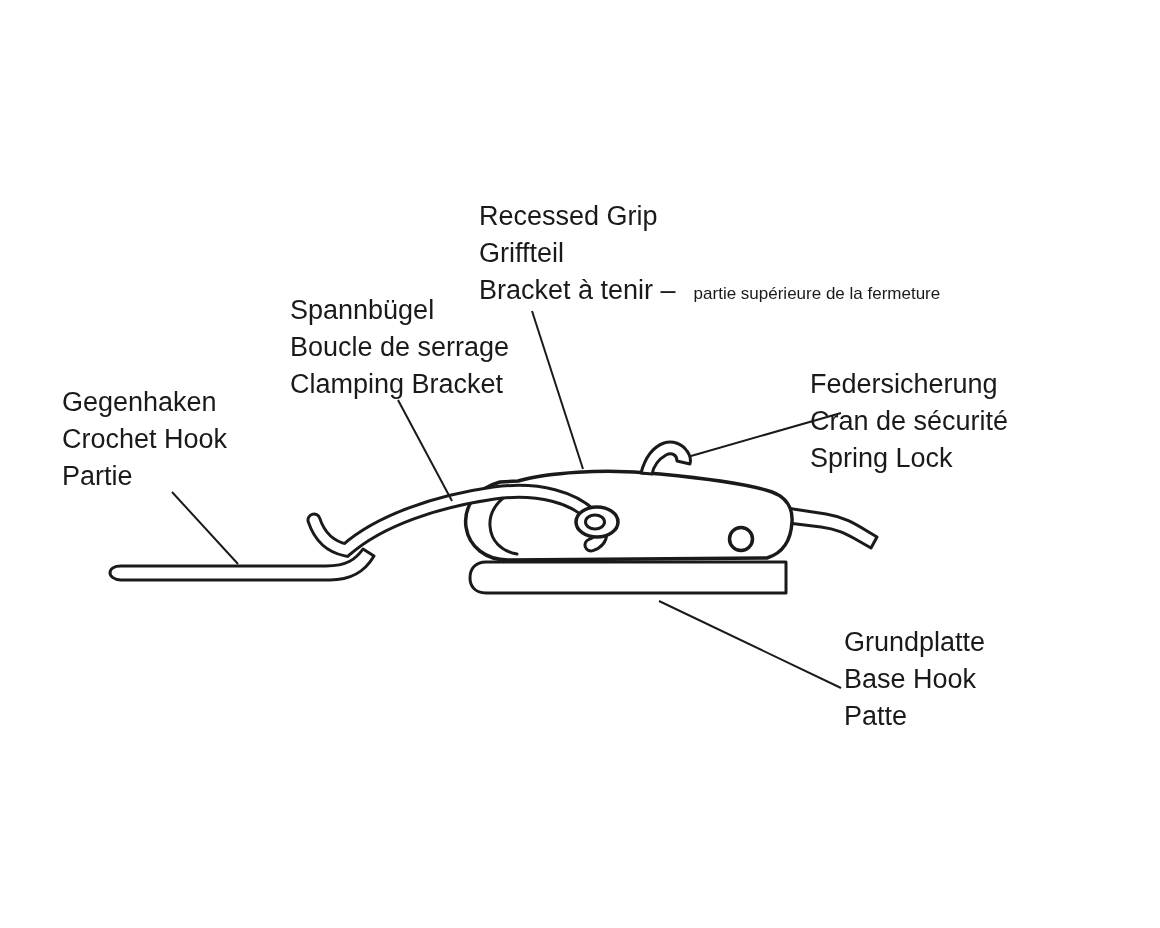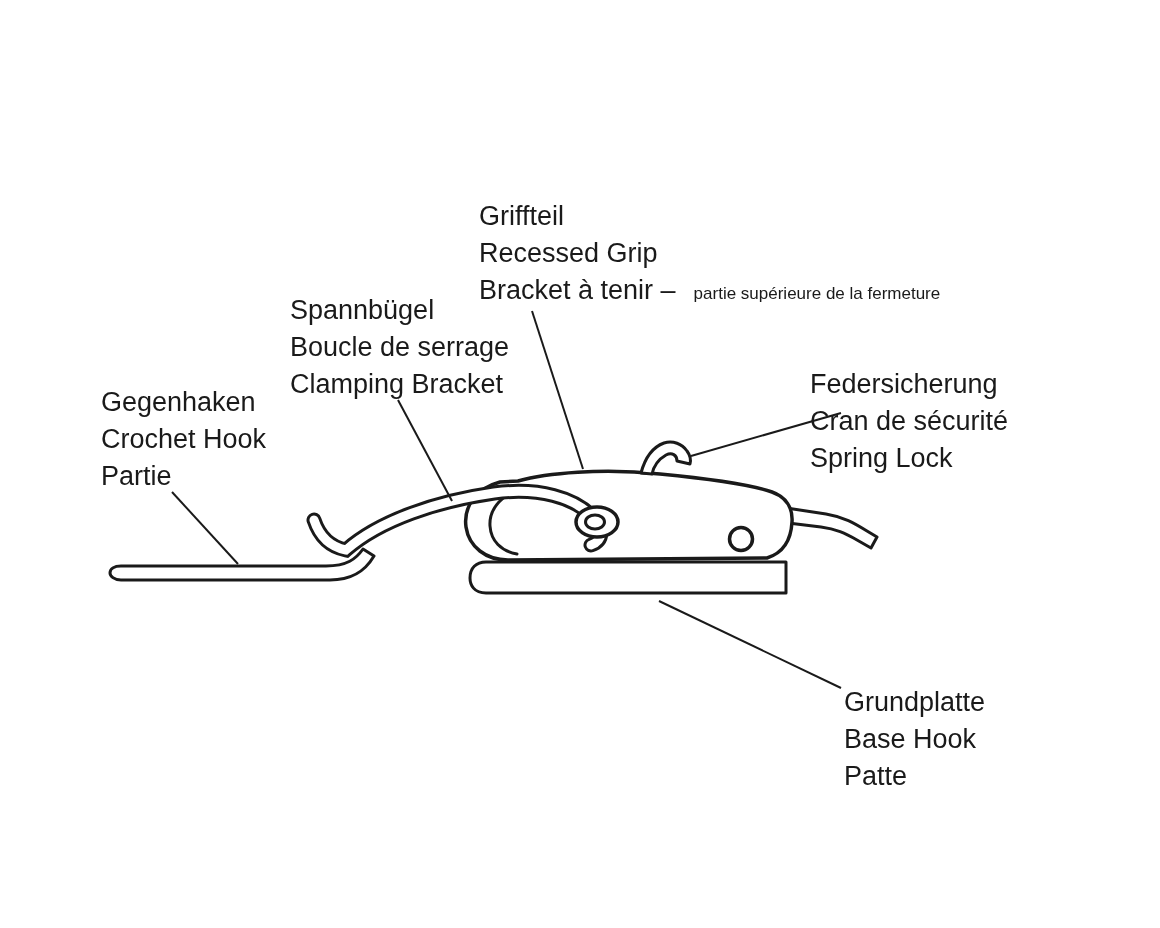--- a/index.html
+++ b/index.html
@@ -66,44 +66,44 @@
     <circle cx="741" cy="539" r="11.5" fill="#ffffff" stroke="#1a1a1a" stroke-width="3.5"></circle>
 
     <line x1="172" y1="492" x2="238" y2="564" stroke="#1a1a1a" stroke-width="2"></line>
     <line x1="398" y1="400" x2="452" y2="501" stroke="#1a1a1a" stroke-width="2"></line>
     <line x1="532" y1="311" x2="583" y2="469" stroke="#1a1a1a" stroke-width="2"></line>
     <line x1="841" y1="413" x2="691" y2="456" stroke="#1a1a1a" stroke-width="2"></line>
     <line x1="841" y1="688" x2="659" y2="601" stroke="#1a1a1a" stroke-width="2"></line>
   </svg>
 
   <div class="label" style="left:479px; top:198px;">
+    <span class="line">Recessed Grip</span>
     <span class="line">Griffteil</span>
-    <span class="line">Recessed Grip</span>
     <span class="line">
       <span>Bracket à tenir –</span><span class="small-note">partie supérieure de la fermeture</span>
     </span>
   </div>
 
   <div class="label" style="left:265px; top:292px;margin-left:25px;">
     <span class="line">Spannbügel</span>
     <span class="line">Boucle de serrage</span>
     <span class="line">Clamping Bracket</span>
   </div>
 
-  <div class="label" style="left:62px; top:384px;margin-left:39px;">
+  <div class="label" style="left:62px; top:384px;">
     <span class="line">Gegenhaken</span>
     <span class="line">Crochet Hook</span>
     <span class="line">Partie</span>
   </div>
 
   <div class="label" style="left:810px; top:366px;">
     <span class="line">Federsicherung</span>
     <span class="line">Cran de sécurité</span>
     <span class="line">Spring Lock</span>
   </div>
 
-  <div class="label" style="left:844px; top:684px;">
+  <div class="label" style="left:844px; top:624px;">
     <span class="line">Grundplatte</span>
     <span class="line">Base Hook</span>
     <span class="line">Patte</span>
   </div>
 
 </div>
 
 </body></html>

